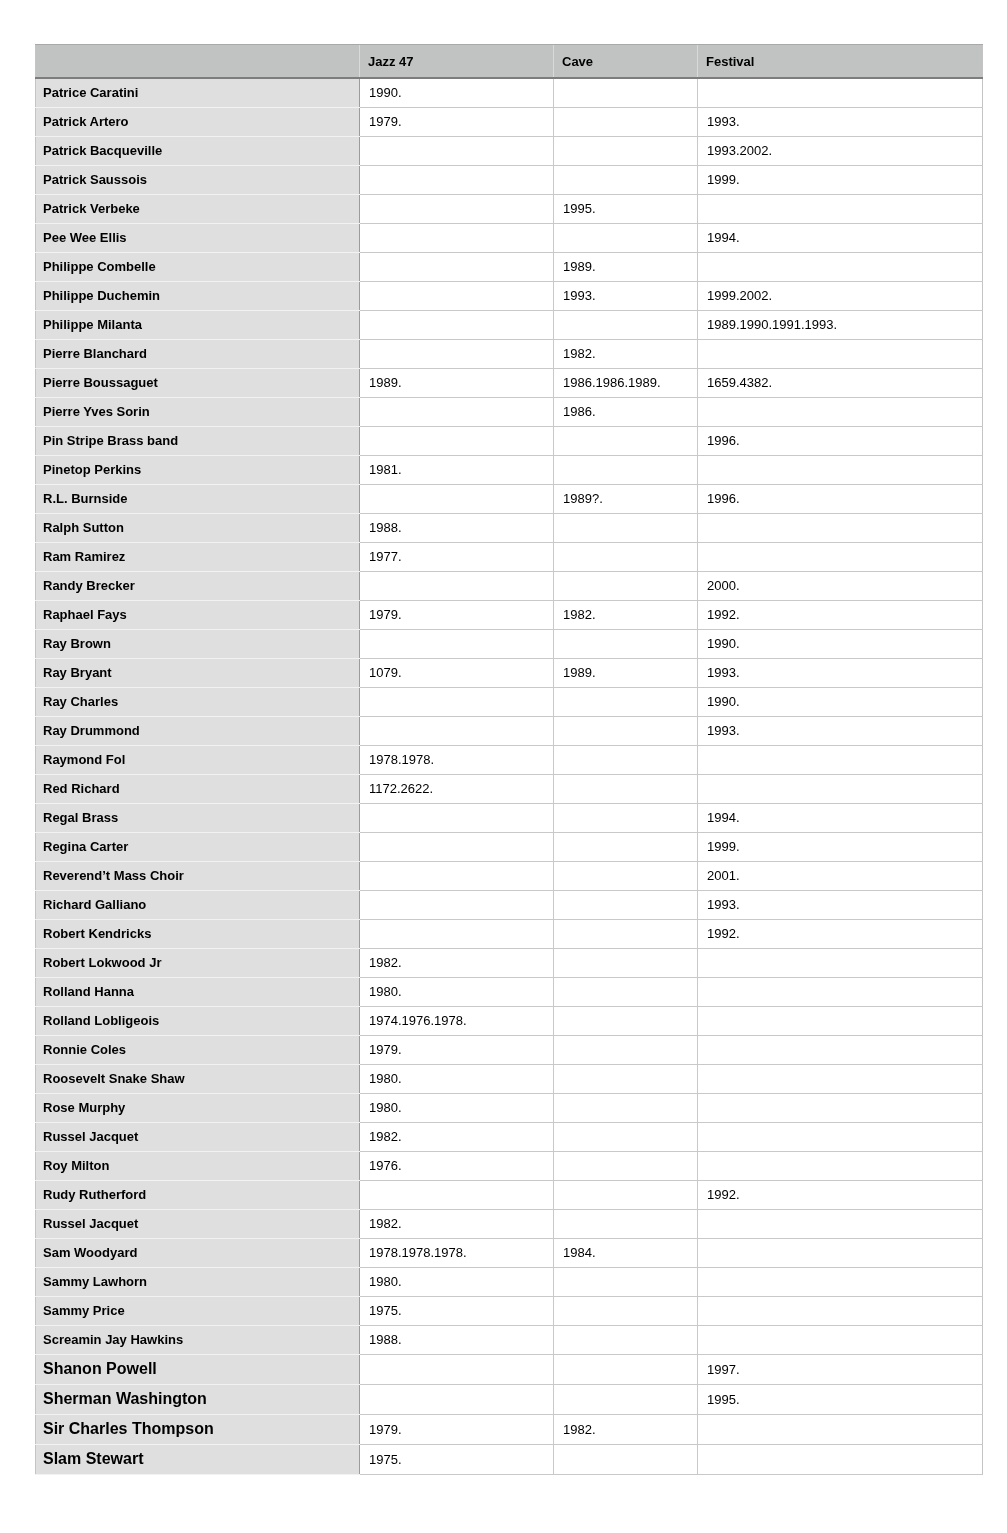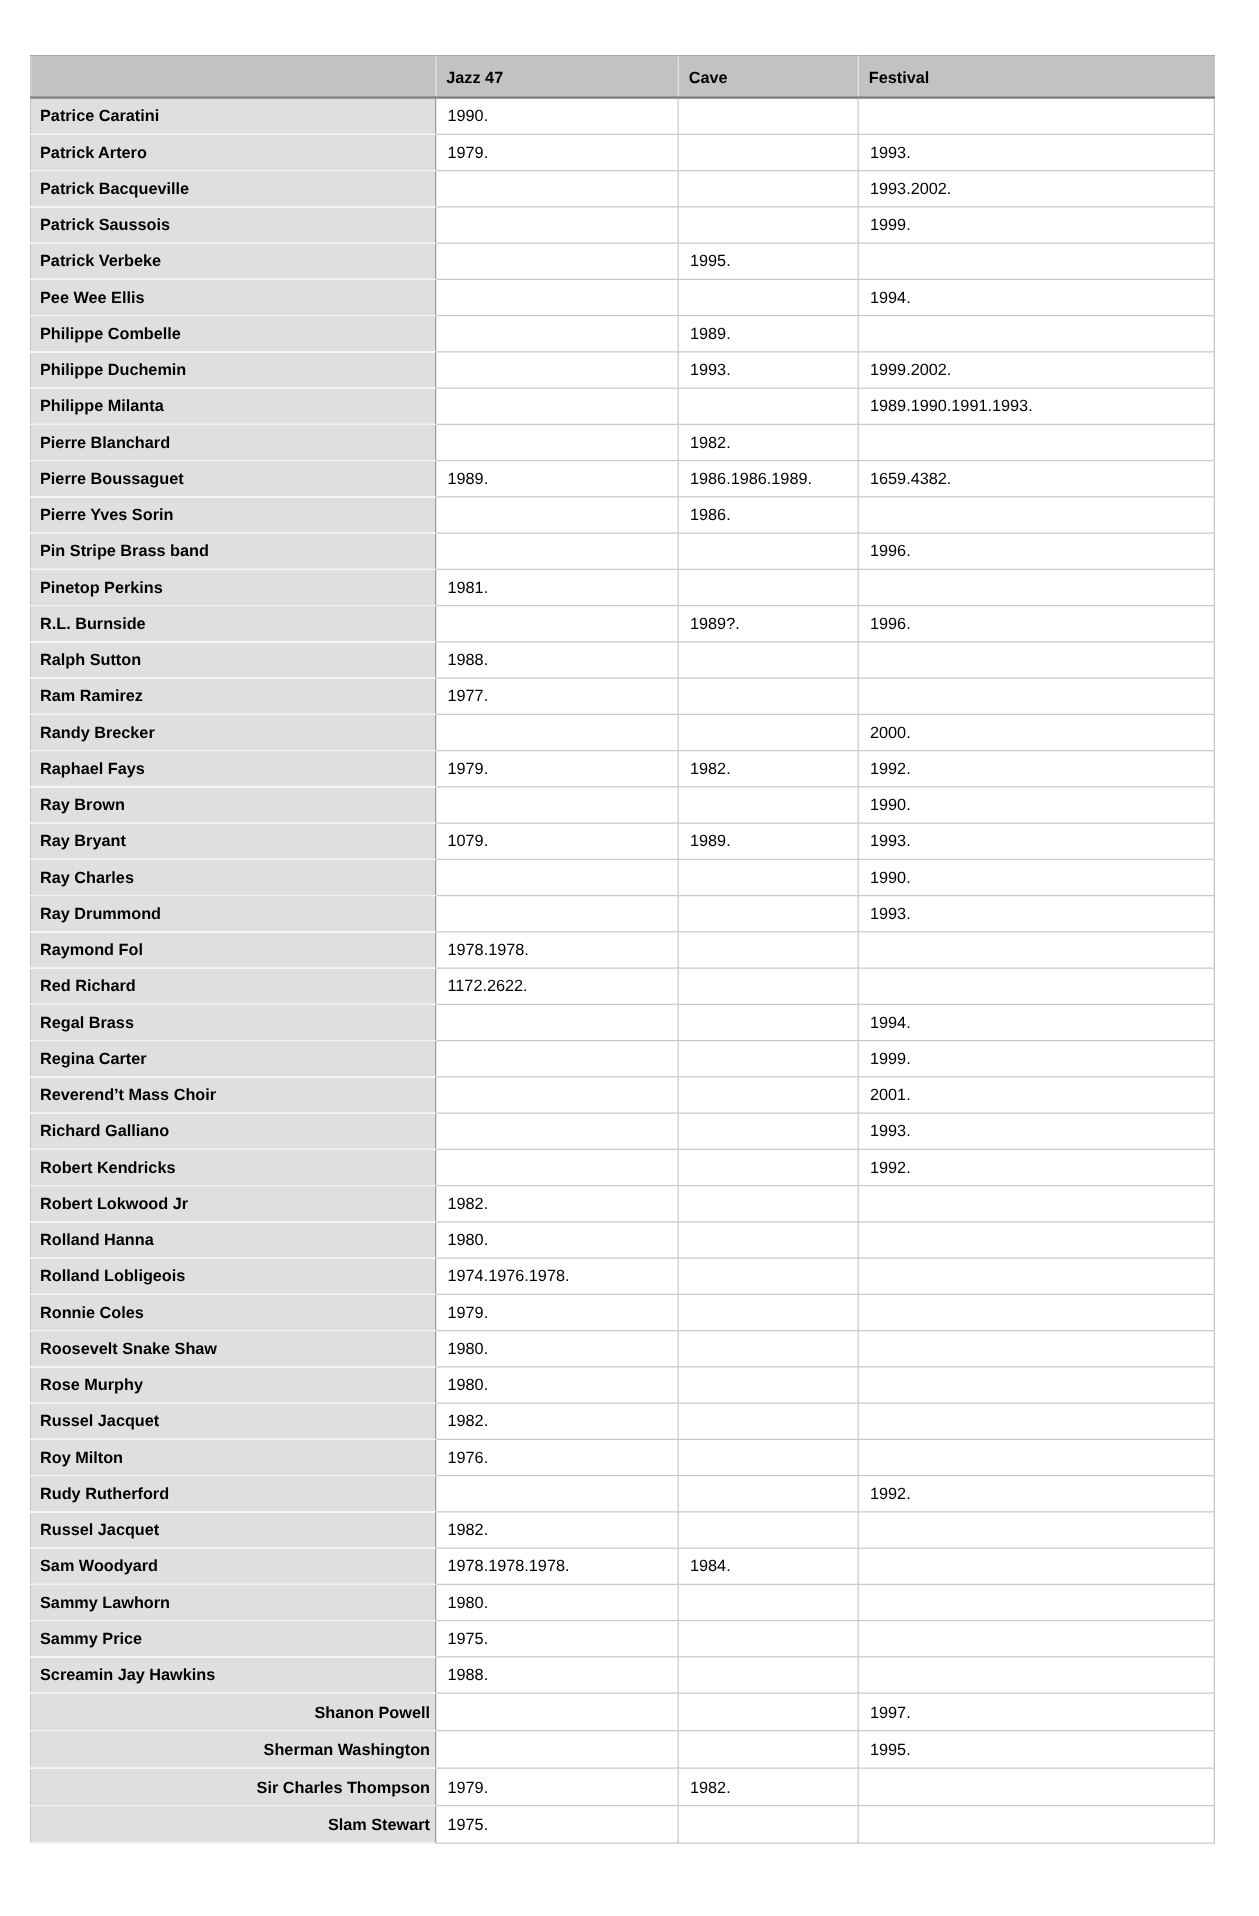--- a/index.html
+++ b/index.html
@@ -11,21 +11,21 @@
   }
   .page {
     position: relative;
     width: 1007px;
     height: 1533px;
     background: #ffffff;
     overflow: hidden;
   }
   .table-wrap {
     position: absolute;
-    left: 24px;
+    left: 35px;
     top: 44px;
   }
   table.data-table {
     border-collapse: collapse;
     table-layout: fixed;
     width: 947px;
     border-left: 1px solid #c4c4c4;
     border-right: 1px solid #c4c4c4;
   }
   table.data-table th {
@@ -48,29 +48,28 @@
     height: 29px;
   }
   table.data-table tr.lg {
     height: 30px;
   }
   td.name {
     background: #dfdfdf;
     font-weight: bold;
     font-size: 13px;
     vertical-align: middle;
-    padding: 0 4px 0 7px;
+    padding: 0 16px 0 7px;
     border-bottom: 1px solid #f2f2f2;
     border-right: 1px solid #9c9c9c;
     overflow: hidden;
     white-space: nowrap;
   }
   tr.lg td.name {
-    font-size: 13px;
-    text-align: right;
+    font-size: 16px;
   }
   td.val {
     background: #ffffff;
     font-size: 13px;
     font-weight: normal;
     vertical-align: middle;
     padding: 0 0 0 9px;
     border-bottom: 1px solid #c9c9c9;
     border-right: 1px solid #c9c9c9;
     overflow: hidden;

